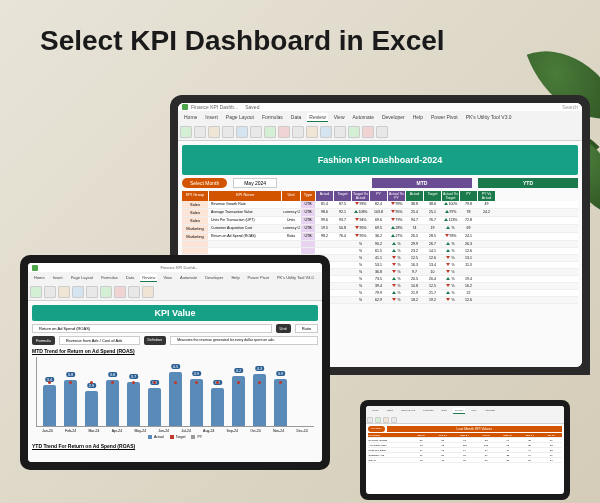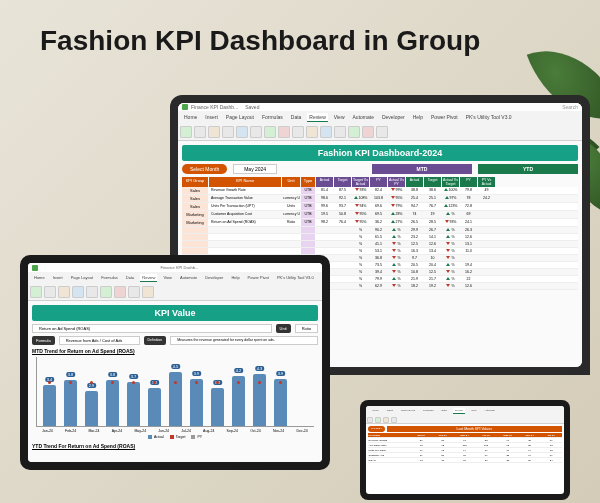--- a/index.html
+++ b/index.html
@@ -23,21 +23,21 @@
 .tabs{display:flex;gap:4px;padding:2px 4px;font-size:5px;color:#444}
 .tab{padding:1px 2px}
 .tab.active{background:#fff;border-bottom:1px solid #1a7a4c}
 .toolbar{display:flex;gap:2px;padding:2px;align-items:center}
 .tool-btn{width:12px;height:12px;background:#e8e8e8;border:1px solid #ccc;border-radius:1px}
 .tool-btn.c1{background:#d4f0d4}
 .tool-btn.c2{background:#f0e4d4}
 .tool-btn.c3{background:#d4e4f0}
 .tool-btn.c4{background:#f0d4d4}
 .dash-content{flex:1;padding:4px;background:#fafafa;overflow:hidden}
-.dash-header{background:#16a085;color:#fff;text-align:center;padding:3px;font-size:9px;font-weight:700;border-radius:2px}
+.dash-header{background:#16a085;color:#fff;text-align:center;padding:10px;font-size:9px;font-weight:700;border-radius:2px}
 .month-row{display:flex;gap:6px;margin:3px 0;align-items:center}
 .month-label{background:#d35400;color:#fff;font-size:5px;padding:2px 8px;border-radius:8px}
 .month-sel{background:#fff;border:1px solid #ccc;font-size:5px;padding:1px 10px}
 .sh{flex:1;text-align:center;font-size:5px;color:#fff;padding:2px;font-weight:700}
 .sh.mtd{background:#6a4c93}
 .sh.ytd{background:#1a7a4c}
 .kpi-header{display:flex;gap:1px;font-size:4px}
 .kh{background:#d35400;color:#fff;padding:1px;text-align:center}
 .kh2{background:#6a4c93;color:#fff;padding:1px;text-align:center;font-size:3.5px}
 .kh3{background:#1a7a4c;color:#fff;padding:1px;text-align:center;font-size:3.5px}
@@ -78,21 +78,21 @@
 </head>
 <body>
 
 <div class="plant">
   <div class="leaf l1"></div>
   <div class="leaf l2"></div>
   <div class="leaf l3"></div>
   <div class="leaf l4"></div>
 </div>
 
-<div class="title">Fashion KPI Dashboard in Group</div>
+<div class="title">Select KPI Dashboard in Excel</div>
 
 <div class="laptop">
   <div class="laptop-screen">
     <div class="ribbon">
       <div class="titlebar">
         <span class="win-icon"></span>
         <span style="font-size:5px;color:#666">Finance KPI Dashb...</span>
         <span style="font-size:5px;color:#666;margin-left:4px">Saved</span>
         <span style="margin-left:auto;font-size:5px;color:#999">Search</span>
       </div>

